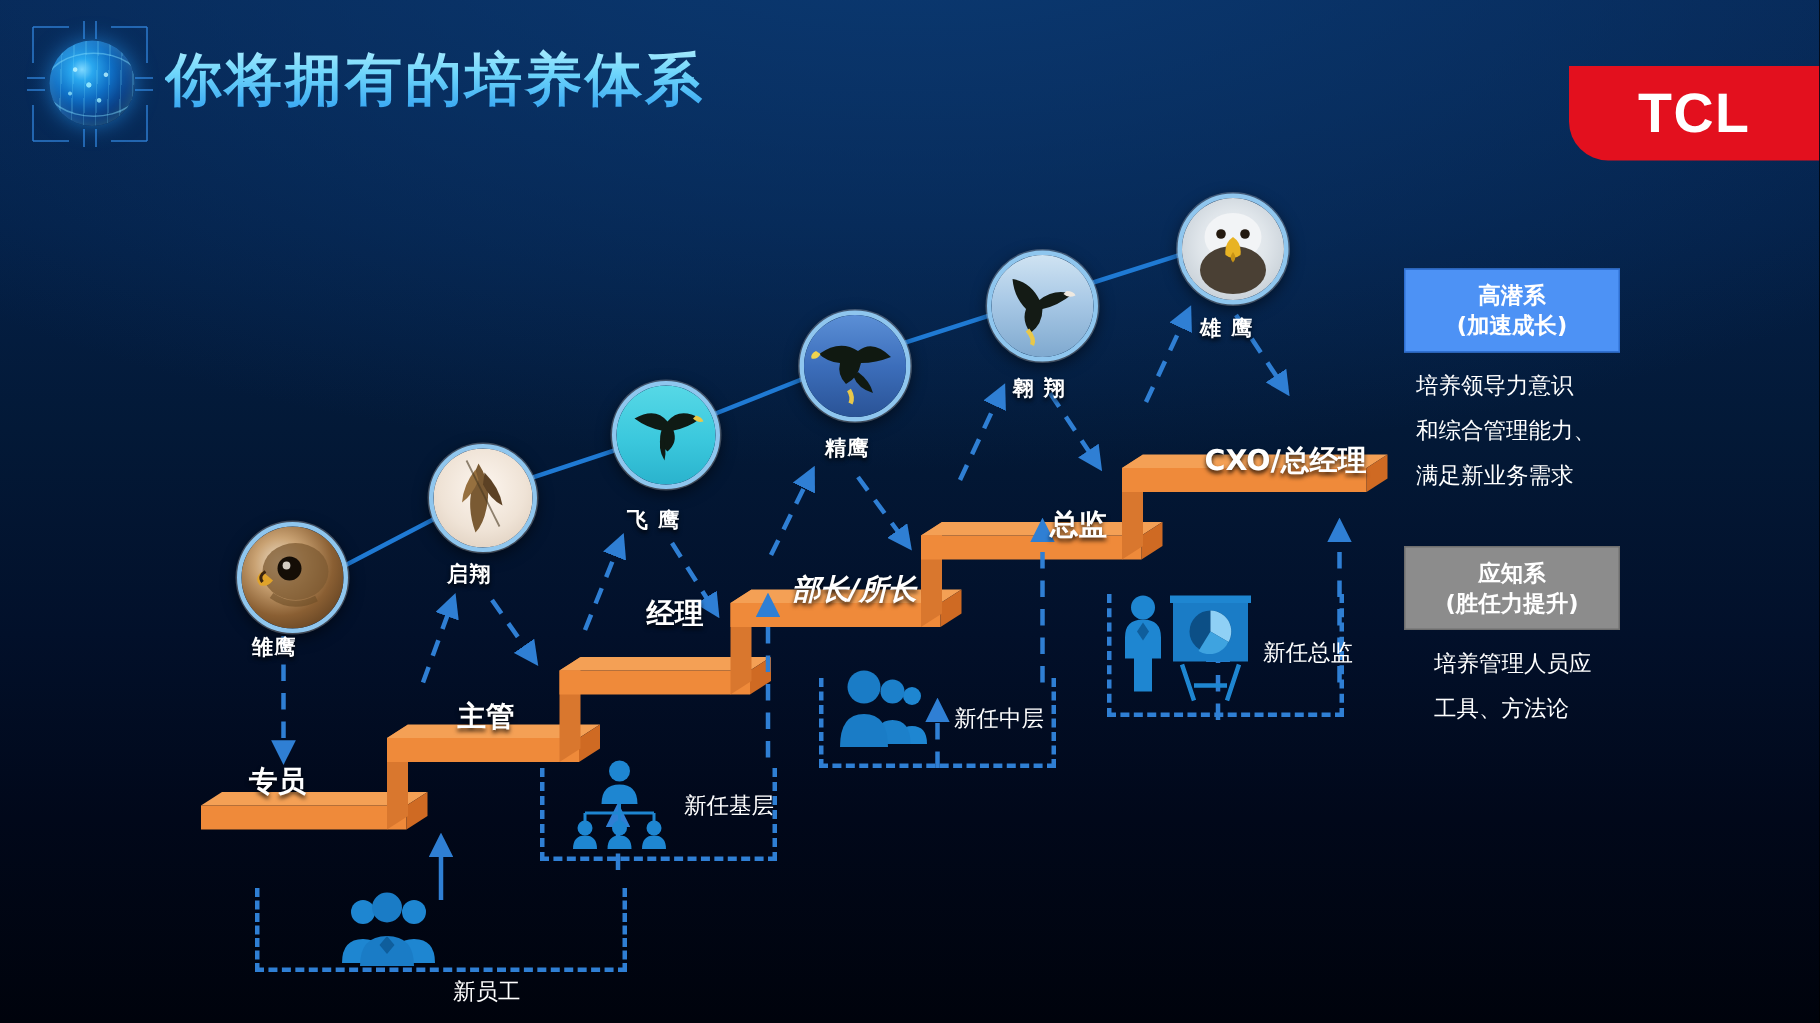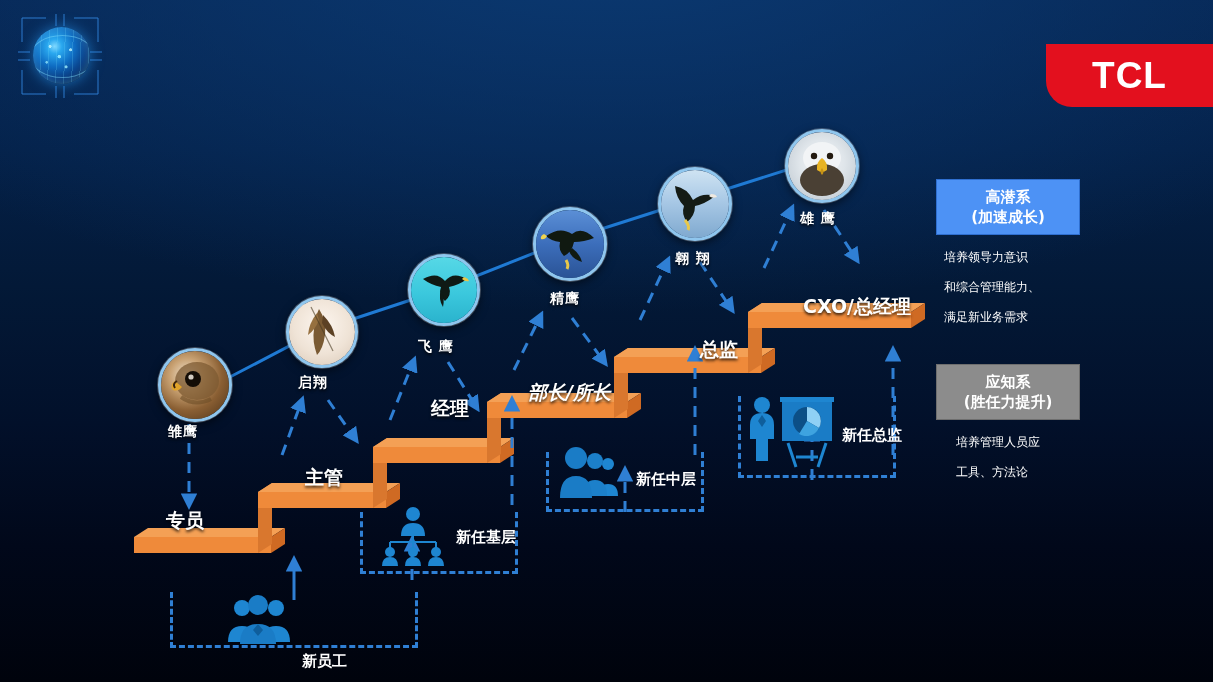--- a/index.html
+++ b/index.html
@@ -70,26 +70,26 @@
   .bird .sky{position:absolute;inset:0;}
   .bird .silhouette{position:absolute;left:50%;top:50%;transform:translate(-50%,-50%);}
   
   .cat-box{
     position:absolute;display:flex;flex-direction:column;align-items:center;justify-content:center;
     color:#fff;font-weight:bold;font-size:15px;line-height:1.35;text-align:right;
   }
   #cat-hi{left:936px;top:179px;width:142px;height:54px;background:#4d92f5;border:1px solid #2f6fd0;}
   #cat-know{left:936px;top:364px;width:142px;height:54px;background:#8c8c8c;border:1px solid #6e6e6e;}
   .cat-desc{
-    position:absolute;width:160px;color:#fff;font-size:12px;line-height:30px;text-align:left;
+    position:absolute;width:160px;color:#fff;font-size:15px;line-height:30px;text-align:left;
   }
   #desc-hi{left:944px;top:242px;}
   #desc-know{left:956px;top:427px;}
   
-  .grp{position:absolute;font-weight:bold;}
+  .grp{position:absolute;}
   .grp .bracket{
     position:absolute;inset:0;
     border-left:3px dashed #2f7fd4;border-right:3px dashed #2f7fd4;border-bottom:3px dashed #2f7fd4;
   }
   .grp .icon{position:absolute;}
   .grp .txt{position:absolute;color:#fff;font-size:15px;white-space:nowrap;}
 </style>
 </head>
 <body>
 
@@ -103,20 +103,21 @@
     <svg id="globe-frame" viewBox="0 0 88 88">
       <g stroke="#2f7fd4" stroke-width="1" fill="none" opacity="0.95">
         <path d="M6 6 H30 M58 6 H82 M6 6 V30 M6 58 V82 M82 6 V30 M82 58 V82 M6 82 H30 M58 82 H82"></path>
         <path d="M40 2 V14 M48 2 V14 M40 74 V86 M48 74 V86"></path>
         <path d="M2 40 H14 M2 48 H14 M74 40 H86 M74 48 H86"></path>
       </g>
     </svg>
     <div id="globe"></div>
   </div>
 
+  <div id="title">你将拥有的培养体系</div>
 
   <svg id="stairs" viewBox="0 0 1213 682">
     <defs>
       <marker id="arrow" viewBox="0 0 10 10" refX="7" refY="5" markerWidth="5.5" markerHeight="5.5" orient="auto">
         <path d="M0 0 L10 5 L0 10 z" fill="#2f7fd4"></path>
       </marker>
     </defs>
 
     <g>
       <path d="M205 390 L320 330 L441 290 L567 240 L692 200 L818 160" stroke="#1f7ad4" stroke-width="3" fill="none"></path>

